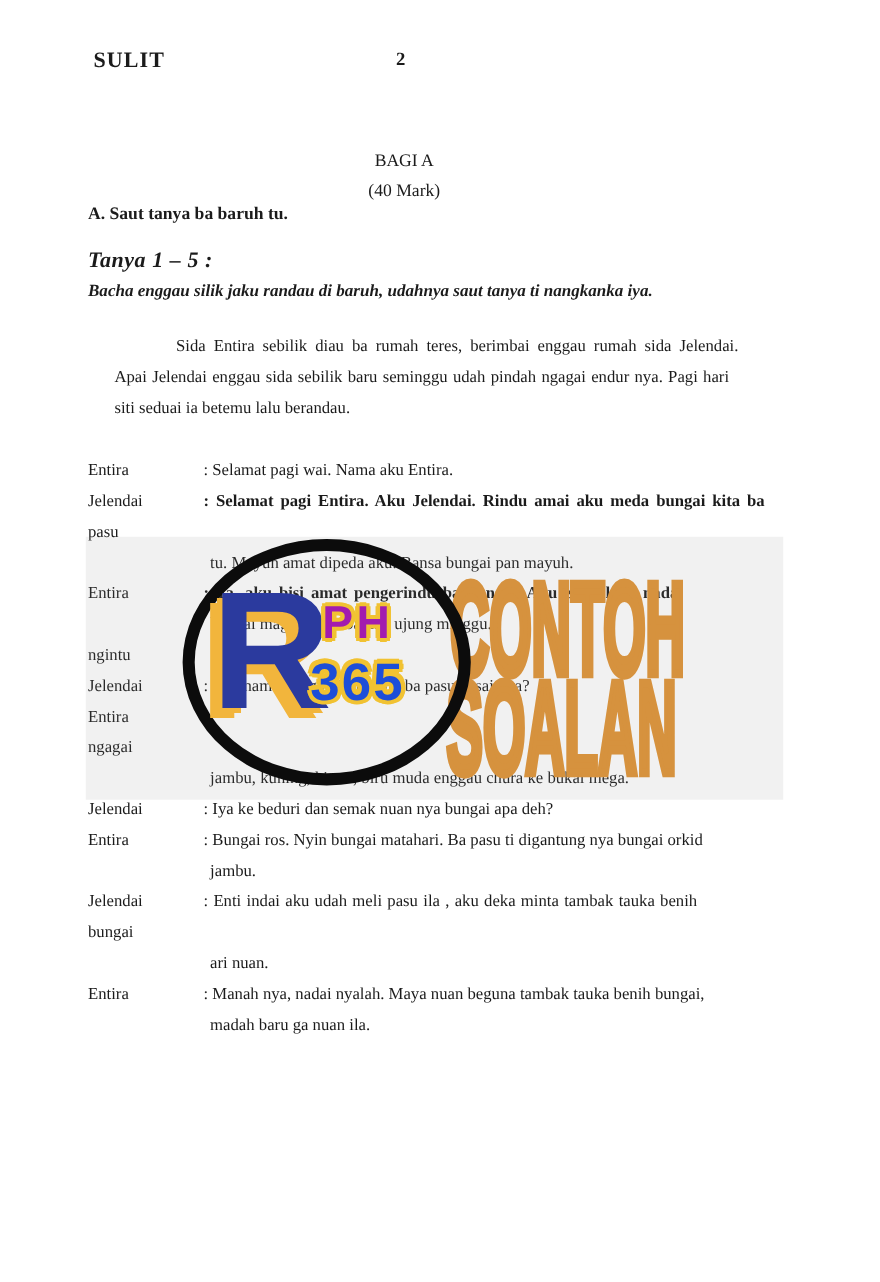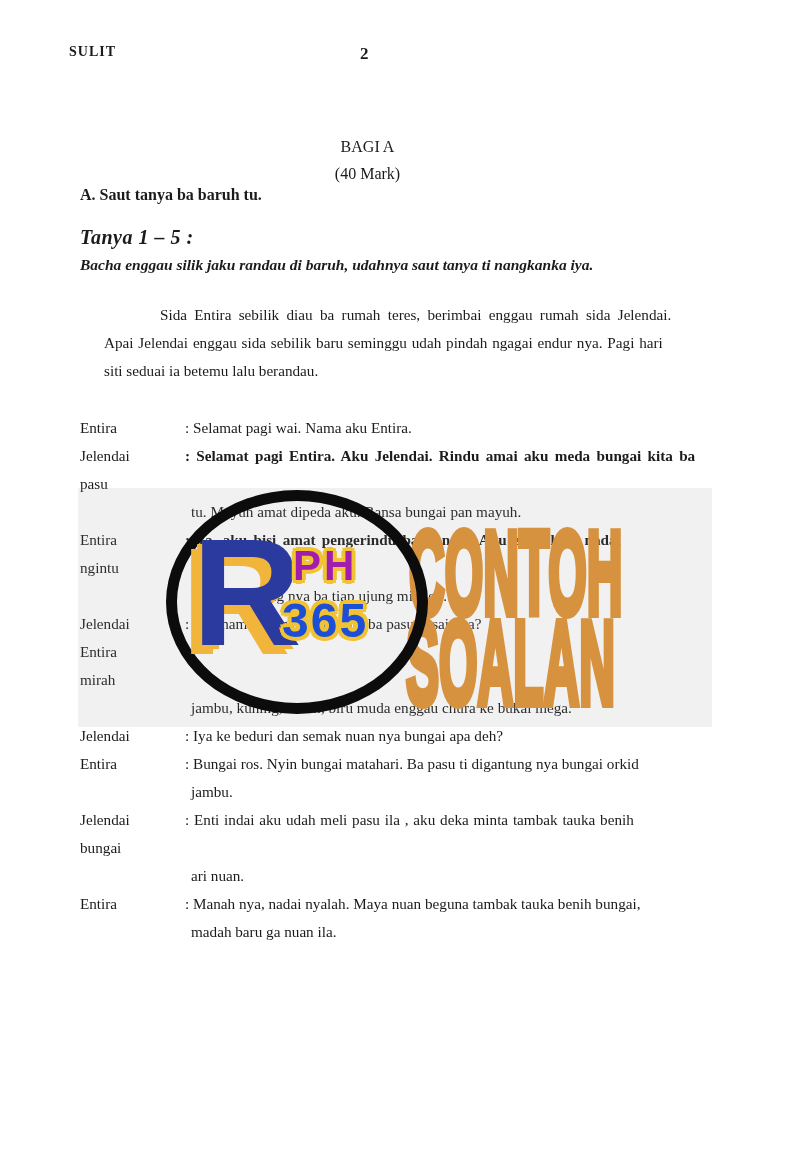--- a/index.html
+++ b/index.html
@@ -6,21 +6,21 @@
   .page{
     position:relative;
     width:800px;height:1165px;
     margin:0 auto;
     background:#ffffff;
     font-family:"Liberation Serif","DejaVu Serif",serif;
     color:#1b1b1b;
     overflow:hidden;
   }
   
-  .hdr-left{position:absolute;left:69px;top:44px;font-size:14px;font-weight:bold;letter-spacing:1px;}
+  .hdr-left{position:absolute;left:85px;top:44px;font-size:20px;font-weight:bold;letter-spacing:1px;}
   .hdr-page{position:absolute;left:360px;top:44px;font-size:17px;font-weight:bold;}
   
   .title-block{position:absolute;left:80px;top:133px;width:575px;text-align:center;font-weight:normal;font-size:16px;line-height:27px;}
   .instr-a{position:absolute;left:80px;top:186px;font-weight:bold;font-size:16px;}
   .range-line{position:absolute;left:80px;top:226px;font-weight:bold;font-style:italic;font-size:20px;letter-spacing:.5px;}
   .direction-line{position:absolute;left:80px;top:256px;font-weight:bold;font-style:italic;font-size:15.5px;}
   
   .passage{position:absolute;left:80px;top:301px;width:576px;font-size:15.2px;margin-left:24px;}
   .pline{height:28px;line-height:28px;white-space:nowrap;}
   .pline.indent{text-indent:56px;}
@@ -93,36 +93,36 @@
       </div>
     <div class="drow">
         <span class="spk"></span>
         <span class="txt cont">tu. Mayuh amat dipeda aku. Bansa bungai pan mayuh.</span>
       </div>
     <div class="drow">
         <span class="spk">Entira</span>
         <span class="txt sp2">: Ya, aku bisi amat pengerindu ba bungai. Aku enda kala nadai</span>
       </div>
     <div class="drow">
+        <span class="spk"></span>
+        <span class="txt cont">bungai magang nya ba tiap ujung minggu.</span>
+      </div>
+    <div class="drow">
         <span class="spk">ngintu</span>
         <span class="txt"></span>
-      </div>
-    <div class="drow">
-        <span class="spk"></span>
-        <span class="txt cont">bungai magang nya ba tiap ujung minggu.</span>
       </div>
     <div class="drow">
         <span class="spk">Jelendai</span>
         <span class="txt">: Apa nama bungai ti ditanam ba pasu besai nya?</span>
       </div>
     <div class="drow">
         <span class="spk">Entira</span>
       </div>
     <div class="drow">
-        <span class="spk">mirah</span>
+        <span class="spk">ngagai</span>
         <span class="txt"></span>
       </div>
     <div class="drow">
         <span class="spk"></span>
         <span class="txt cont">jambu, kuning, hitam, biru muda enggau chura ke bukai mega.</span>
       </div>
     <div class="drow">
         <span class="spk">Jelendai</span>
         <span class="txt">: Iya ke beduri dan semak nuan nya bungai apa deh?</span>
       </div>

